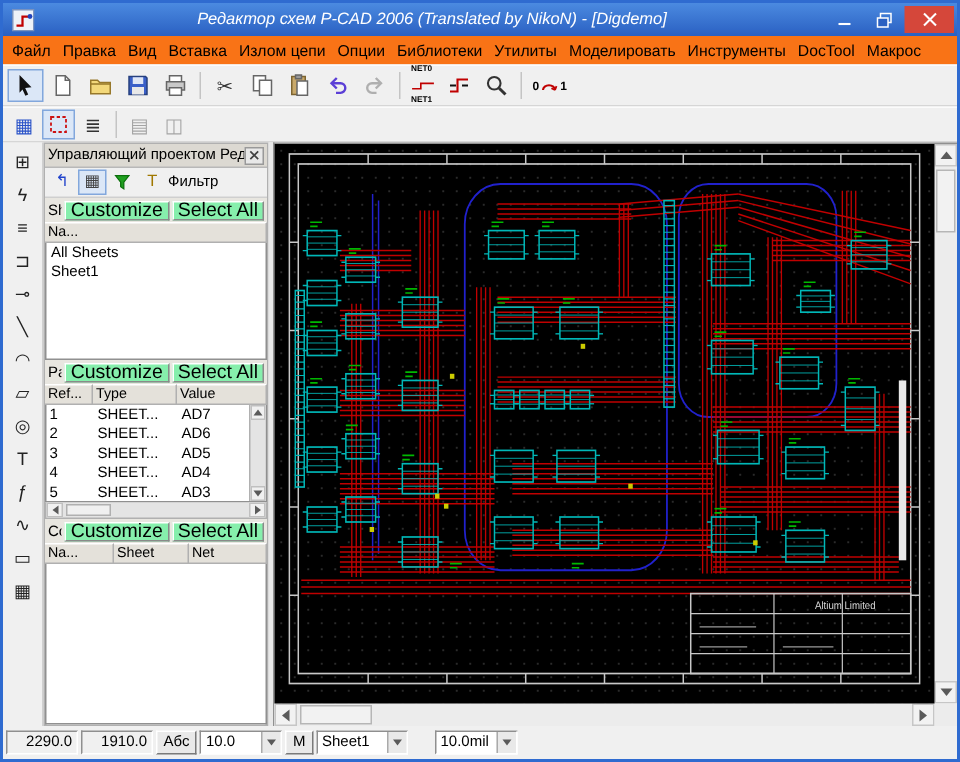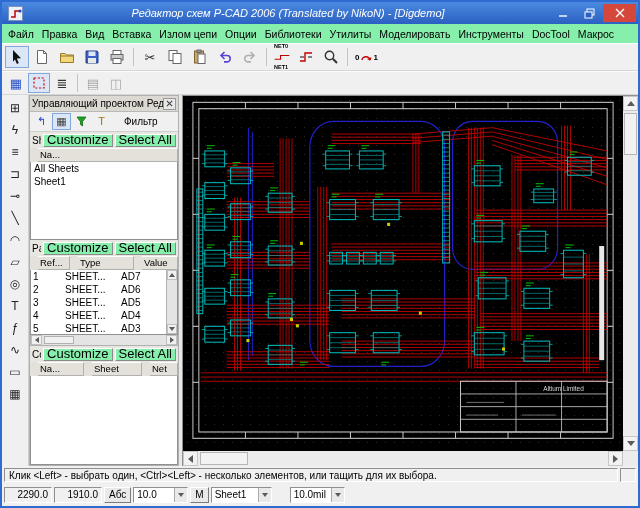--- a/index.html
+++ b/index.html
@@ -9,21 +9,21 @@
           background:#f0f0f0;font-family:"Liberation Sans",sans-serif;color:#000;}
   
   .titlebar{flex:0 0 22px;background:linear-gradient(180deg,#4b8ae0,#2a60c2);display:flex;align-items:center;
             color:#fff;font-size:11px;padding:0 2px;}
   .appicon{width:15px;height:15px;margin:0 4px;flex:0 0 15px;}
   .title{flex:1;text-align:center;white-space:nowrap;overflow:hidden;font-style:italic;}
   .winbtns{display:flex;height:18px;}
   .wb{width:27px;display:flex;align-items:center;justify-content:center;background:transparent;border:none;}
   .wb.close{width:33px;background:#d5473a;}
   
-  .menubar{flex:0 0 19px;background:#86efac;display:flex;align-items:center;font-size:10.5px;
+  .menubar{flex:0 0 19px;background:#f97316;display:flex;align-items:center;font-size:10.5px;
            padding-left:2px;white-space:nowrap;overflow:hidden;}
   .menubar.second{flex:0 0 18px;border-bottom:1px solid #d8d8d8;}
   .menu-item{padding:2px 4px;}
   
   .toolbar{flex:0 0 28px;background:#f0f0f0;display:flex;align-items:center;gap:1px;padding:1px 3px;
            border-top:1px solid #fbfbfb;border-bottom:1px solid #d6d6d6;}
   .toolbar.second{flex:0 0 24px;}
   .tb-btn{width:24px;height:22px;display:flex;align-items:center;justify-content:center;
           background:transparent;border:1px solid transparent;padding:0;}
   .toolbar.second .tb-btn{width:22px;height:20px;}
@@ -52,32 +52,32 @@
   .panel-header .pt{flex:1;overflow:hidden;}
   .panel-close{flex:0 0 13px;width:13px;height:12px;border:1px solid #999;background:#e8e8e8;
                display:flex;align-items:center;justify-content:center;padding:0;}
   .panel-toolbar{flex:0 0 20px;display:flex;align-items:center;gap:1px;padding:0 2px;
                  border-bottom:1px solid #cfcfcf;}
   .pt-btn{width:19px;height:17px;display:flex;align-items:center;justify-content:center;
           background:transparent;border:1px solid transparent;padding:0;}
   .pt-btn svg{width:13px;height:13px;}
   .pt-btn .gl{font-size:11px;}
   .pt-btn.pressed{background:#dbe7f7;border:1px solid #82a7dc;}
-  .pt-label{margin-left:12px;white-space:nowrap;overflow:hidden;}
+  .pt-label{margin-left:0;white-space:nowrap;overflow:hidden;}
   .sec{display:flex;flex-direction:column;min-height:0;}
   #sec-sheets{flex:0 0 108px;}
   #sec-parts{flex:0 0 106px;}
   #sec-comps{flex:1;}
   .sec-head{flex:0 0 16px;display:flex;align-items:center;gap:2px;padding:1px 2px;background:#e8e6e0;}
   .sec-title{flex:1;font-size:10px;white-space:nowrap;overflow:hidden;}
   .sec-btn{font-size:13px;height:13px;line-height:10px;padding:0 3px;background:#86efac;
            border:1px solid;border-color:#fff #8a8a8a #8a8a8a #fff;}
   .cols{flex:0 0 14px;display:flex;background:#e4e1da;overflow:hidden;}
   .hcell{border-right:1px solid #b0b0b0;border-top:1px solid #fff;border-bottom:1px solid #b0b0b0;
-         padding:0 2px;font-size:9.5px;overflow:hidden;white-space:nowrap;line-height:12px;margin-left:8px;}
+         padding:0 2px;font-size:9.5px;overflow:hidden;white-space:nowrap;line-height:12px;}
   .list{background:#fff;border:1px solid #909090;border-top:none;overflow:hidden;flex:1;}
   .lrow{height:13px;line-height:13px;padding:0 3px;font-size:10px;white-space:nowrap;overflow:hidden;}
   .parts-body{display:flex;flex:1;min-height:0;background:#fff;border:1px solid #909090;border-top:none;}
   .parts-rows{flex:1;overflow:hidden;}
   .prow{height:13px;display:flex;}
   .pc{padding:0 2px;overflow:hidden;white-space:nowrap;font-size:10px;line-height:13px;}
   .mini-vscroll{flex:0 0 11px;background:#e4e4e4;border-left:1px solid #b0b0b0;display:flex;
                 flex-direction:column;justify-content:space-between;}
   .mini-arrow{height:10px;background:#f0f0f0;border:1px solid #c0c0c0;display:flex;
               align-items:center;justify-content:center;padding:0;}
@@ -1098,24 +1098,20 @@
             <div class="hthumb"></div>
           </div>
         <button class="sb-btn h">
             <i class="tri rt"></i>
           </button>
         <span class="sb-corner"></span>
       </div>
     </div>
   </div>
 
-  <div class="hintbar">
-    <div class="hint">Клик &lt;Left&gt; - выбрать один, &lt;Ctrl&gt;&lt;Left&gt; - несколько элементов, или тащить для их выбора.</div>
-    <div class="hint-cell"></div>
-  </div>
 
   <div class="statusbar">
     <span class="sb-field" id="sb-x">2290.0</span>
     <span class="sb-field" id="sb-y">1910.0</span>
     <button class="sb-btnlbl">Абс</button>
     <span class="sb-combo">
       <span class="val" style="width:40px">10.0</span>
       <span class="drop">
           <i class="tri sm dn"></i>
         </span>

